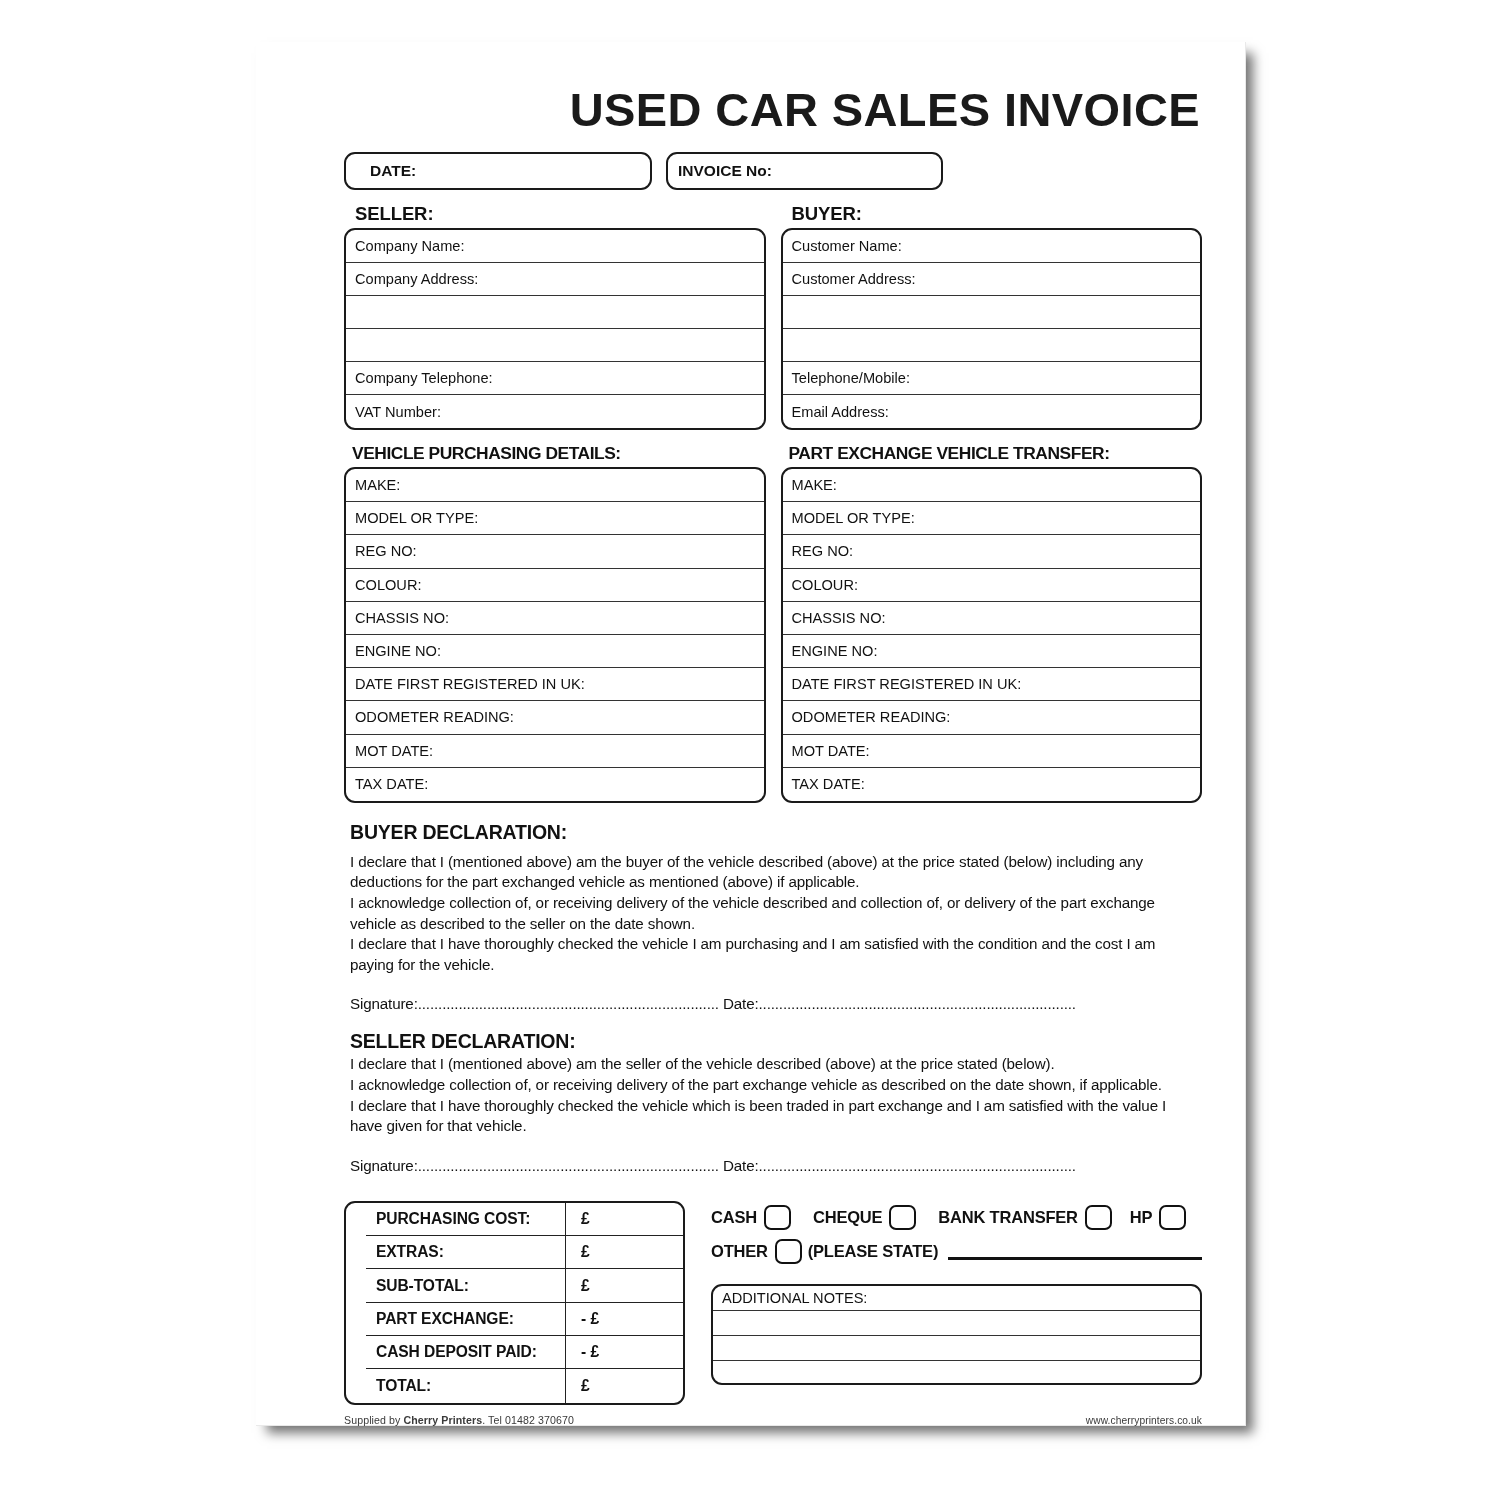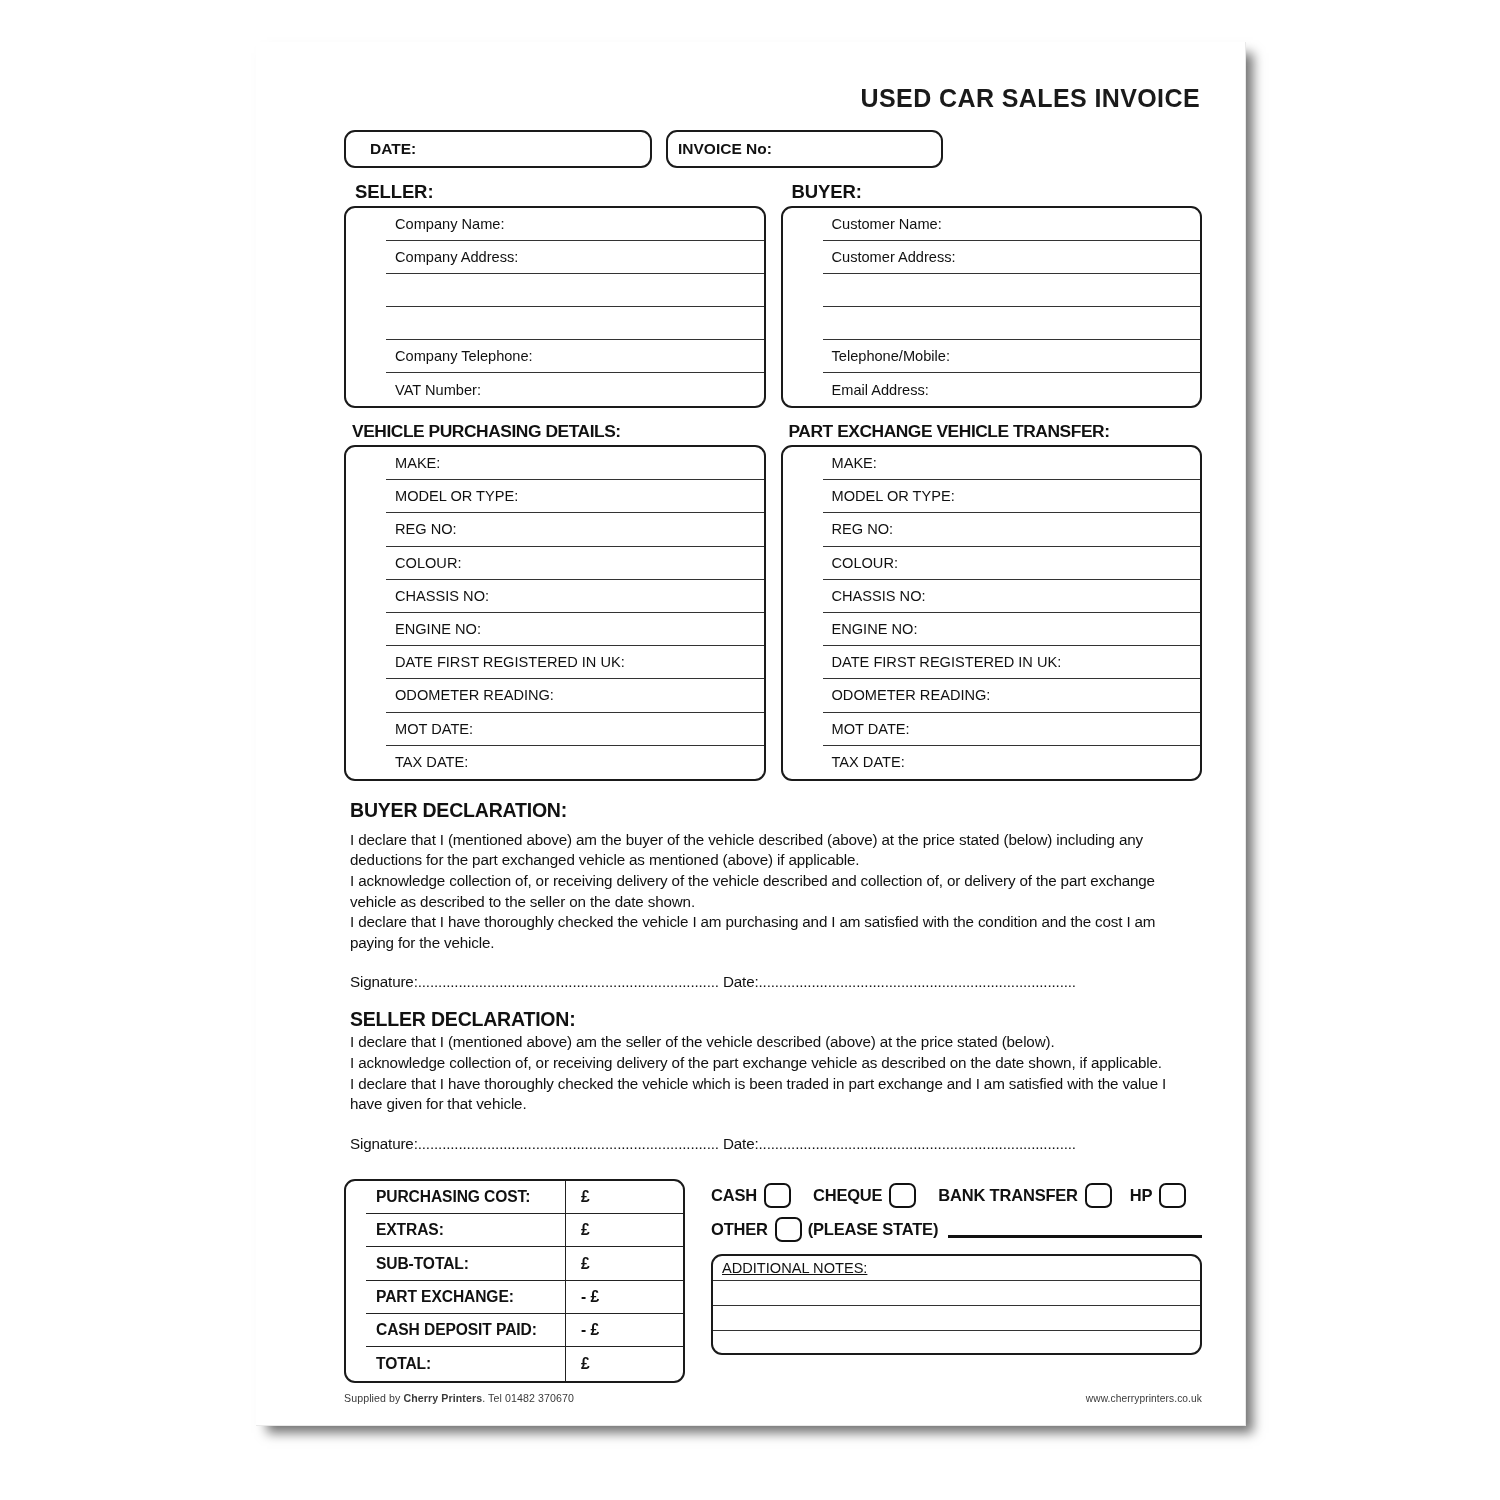--- a/index.html
+++ b/index.html
@@ -28,21 +28,21 @@
   #inner {
     position: absolute;
     left: 88px; top: 44px;
     width: 858px;
     color: #111;
   }
 
   
   .title {
     text-align: right;
-    font-size: 25px;
+    font-size: 47px;
     font-weight: bold;
     letter-spacing: 0.4px;
     line-height: 1;
     padding-right: 2px;
     margin-bottom: 19px;
     color: #1a1a1a;
   }
 
   
   .top-row { display: flex; gap: 14px; }
@@ -71,21 +71,20 @@
     margin: 13px 0 3px 0;
     letter-spacing: -0.1px;
   }
   .sec-head.small { font-size: 17.4px; letter-spacing: -0.45px; padding-left: 8px;}
 
   .box {
     border: 2px solid #1a1a1a;
     border-radius: 11px;
     overflow: hidden;
     background: #fff;
-    padding-left: 40px;
   }
   .row {
     border-bottom: 1.4px solid #333;
     font-size: 14.6px;
     padding: 4px 0 4px 9px;
     height: 33px;
     display: flex;
     align-items: center;
     white-space: nowrap;
   }
@@ -176,26 +175,25 @@
     flex: none;
   }
   .state-line {
     flex: 1;
     border-bottom: 3px solid #111;
     margin-left: 10px;
     height: 17px;
   }
 
   .notes {
-    margin-top: 8px;
+    margin-top: 16px;
     border: 2px solid #1a1a1a;
     border-radius: 11px;
     overflow: hidden;
     height: 101px;
-    text-decoration: underline;
   }
   .notes .nrow {
     height: 25px;
     border-bottom: 1.4px solid #333;
     font-size: 14.6px;
     padding-left: 9px;
     display: flex; align-items: center;
   }
   .notes .nrow:last-child { border-bottom: none; height: 26px; }
 

